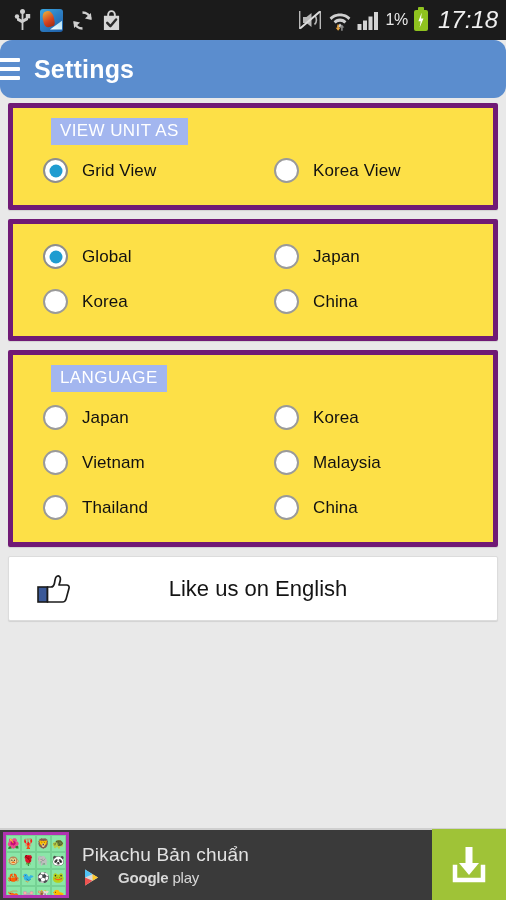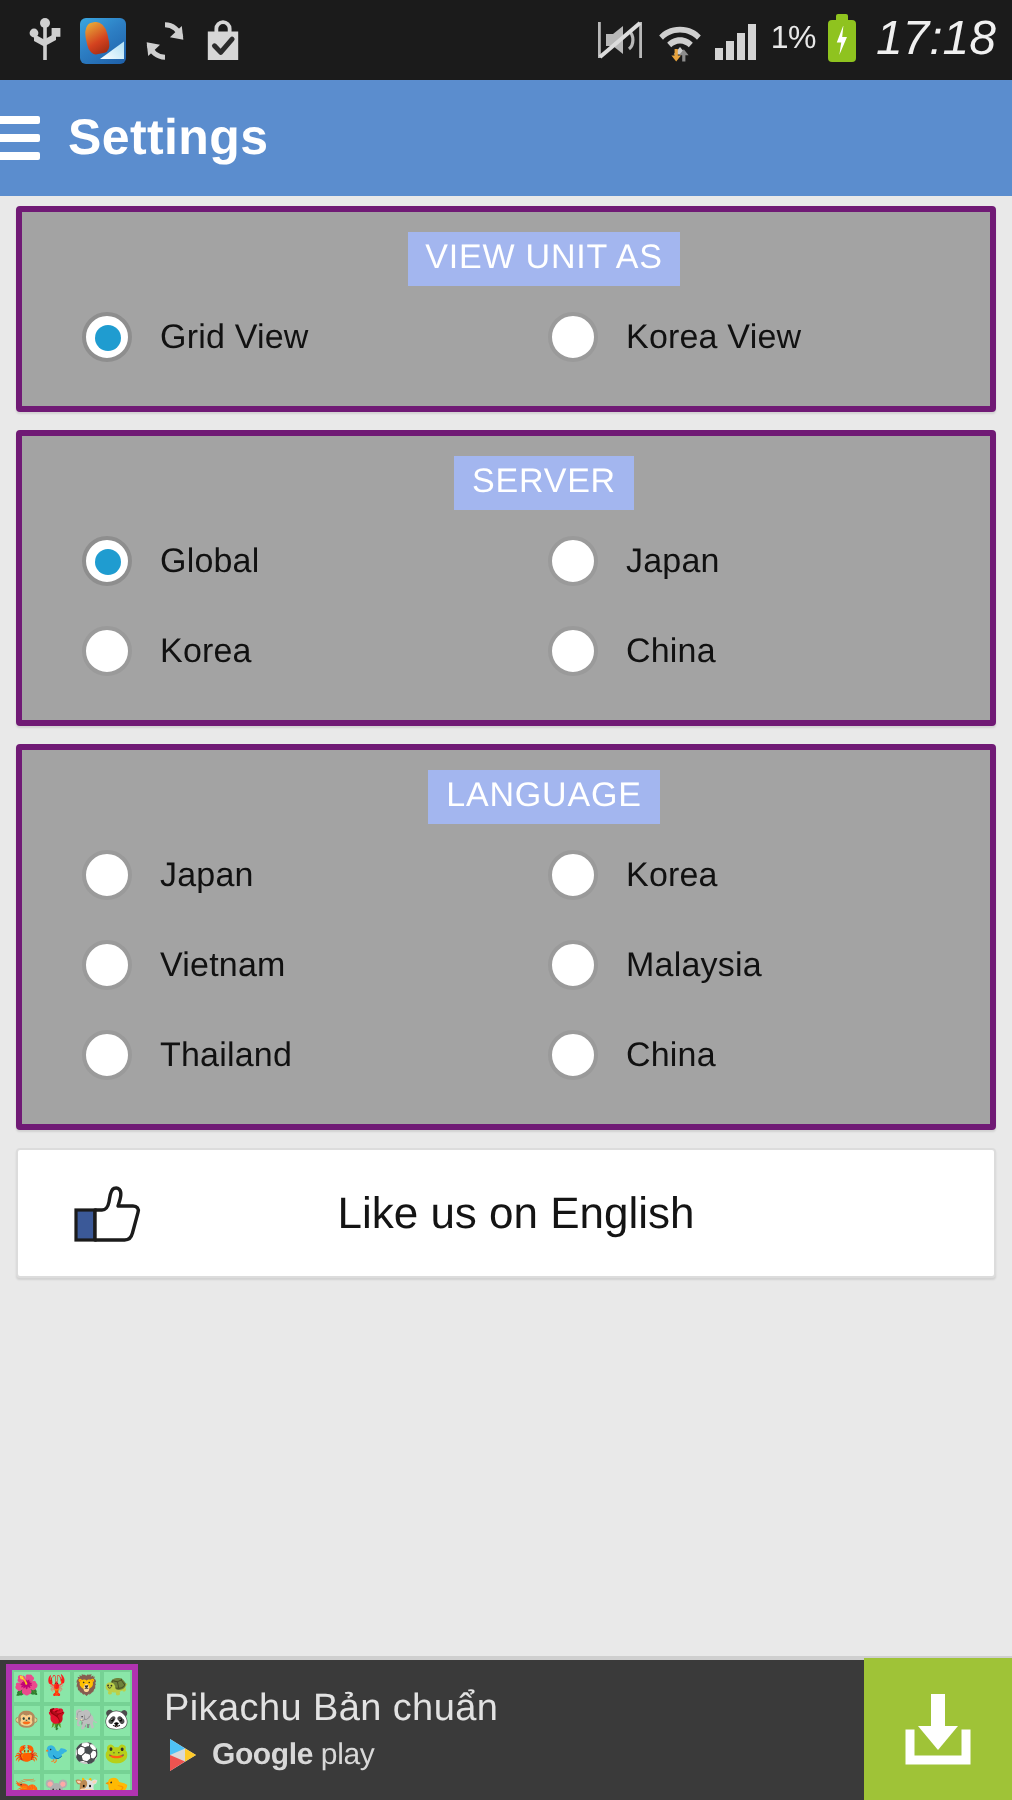--- a/index.html
+++ b/index.html
@@ -105,20 +105,21 @@
     font-style: italic;
   }
 
   
   .app-bar {
     height: 58px;
     background: #5b8dce;
     display: flex;
     align-items: center;
     padding-left: 0px;
+    border-radius: 12px;
   }
   .hamburger {
     width: 26px;
     margin-left: -6px;
     margin-right: 14px;
     display: flex;
     flex-direction: column;
     gap: 5px;
     flex: none;
   }
@@ -141,28 +142,27 @@
     top: 98px;
     left: 0;
     right: 0;
     bottom: 72px;
     background: #e9e9e9;
     padding: 5px 8px 0 8px;
     overflow: hidden;
   }
 
   .card {
-    background: #a3a3a3;
-    border: 3px solid #701a75;
+    background: #fde047;
+    border: 5px solid #701a75;
     border-radius: 2px;
     box-shadow: 0 1px 1px rgba(0,0,0,0.10);
     margin-bottom: 9px;
     padding: 10px 0 12px 0;
     position: relative;
-    text-align: center;
   }
 
   .section-label {
     display: inline-block;
     background: #a3b6ef;
     color: #ffffff;
     font-size: 17px;
     letter-spacing: 0.4px;
     padding: 3px 9px 4px 9px;
     margin-left: 38px;
@@ -272,21 +272,21 @@
   .ad-title {
     color: #e2e2e2;
     font-size: 19px;
     letter-spacing: 0.2px;
     margin-bottom: 2px;
     white-space: nowrap;
   }
   .ad-store {
     display: flex;
     align-items: center;
-    gap: 5px;
+    gap: 17px;
     text-align: right;
   }
   .gplay-tri { width: 19px; height: 19px; flex: none; }
   .gplay-text {
     color: #d8d8d8;
     font-size: 15px;
     font-weight: bold;
     letter-spacing: -0.2px;
   }
   .gplay-text em { font-style: normal; font-weight: normal; }
@@ -373,21 +373,20 @@
         <span class="radio-label">Grid View</span>
       </div>
       <div class="radio-row-item">
         <div class="radio"></div>
         <span class="radio-label">Korea View</span>
       </div>
     </div>
   </div>
 
   <div class="card">
-    <div class="section-label">SERVER</div>
     <div class="radio-grid">
       <div class="radio-row-item">
         <div class="radio checked"></div>
         <span class="radio-label">Global</span>
       </div>
       <div class="radio-row-item">
         <div class="radio"></div>
         <span class="radio-label">Japan</span>
       </div>
       <div class="radio-row-item">

